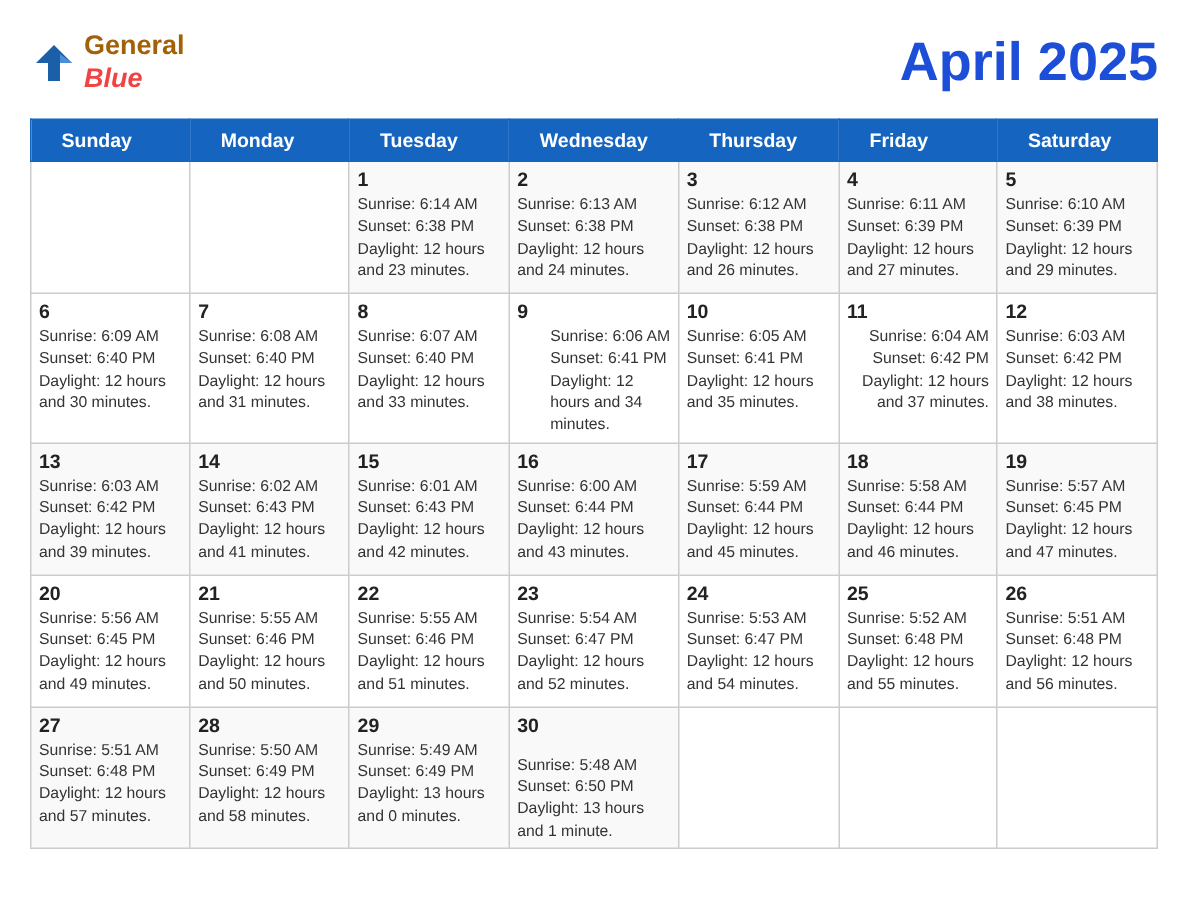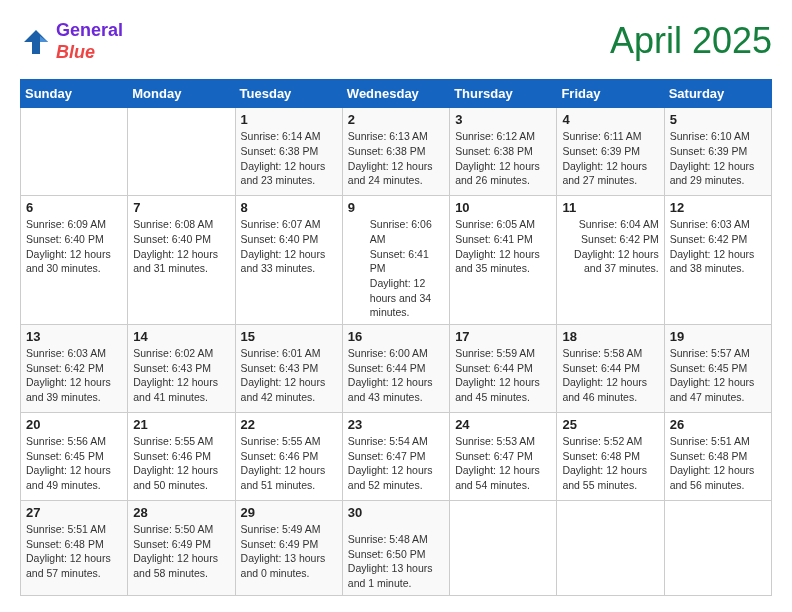--- a/index.html
+++ b/index.html
@@ -18,49 +18,49 @@
     }
     .logo {
       display: flex;
       align-items: center;
     }
     .logo-text {
       font-size: 18px;
       font-weight: bold;
       line-height: 1.2;
     }
-    .logo-general { color: #6d28d9; }
+    .logo-general { color: #a16207; }
     .logo-blue { color: #ef4444; font-style: italic; }
     .logo-icon {
       width: 32px;
       height: 28px;
       margin-right: 4px;
     }
     .title-block {
       text-align: right;
     }
     .title-month {
       font-size: 36px;
-      font-weight: normal;
-      color: #15803d;
+      font-weight: bold;
+      color: #1d4ed8;
     }
     .title-location {
       font-size: 16px;
       color: #555;
     }
     table {
       width: 100%;
       border-collapse: collapse;
     }
     thead th {
       background-color: #1565c0;
       color: #fff;
       font-size: 13px;
       font-weight: bold;
-      padding: 6px 4px;
+      padding: 6px 20px;
       text-align: left;
       border: 1px solid #1565c0;
     }
     tbody td {
       border: 1px solid #ccc;
       vertical-align: top;
       padding: 4px 5px;
       font-size: 11px;
       color: #333;
       width: calc(100% / 7);

